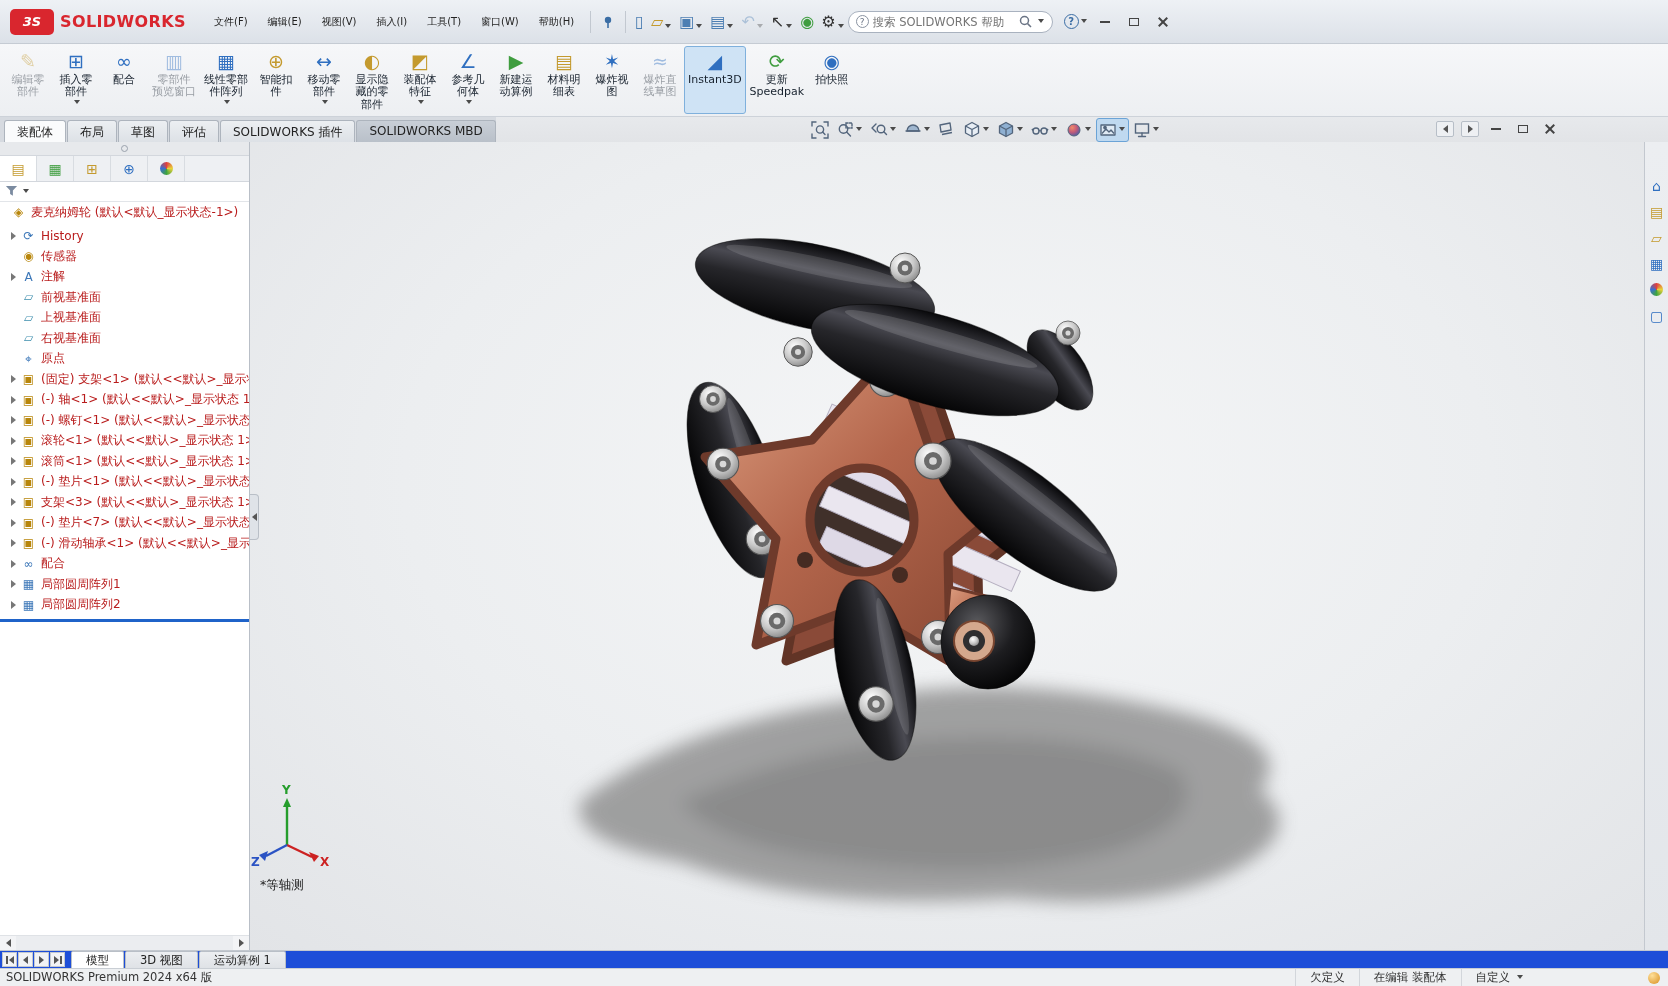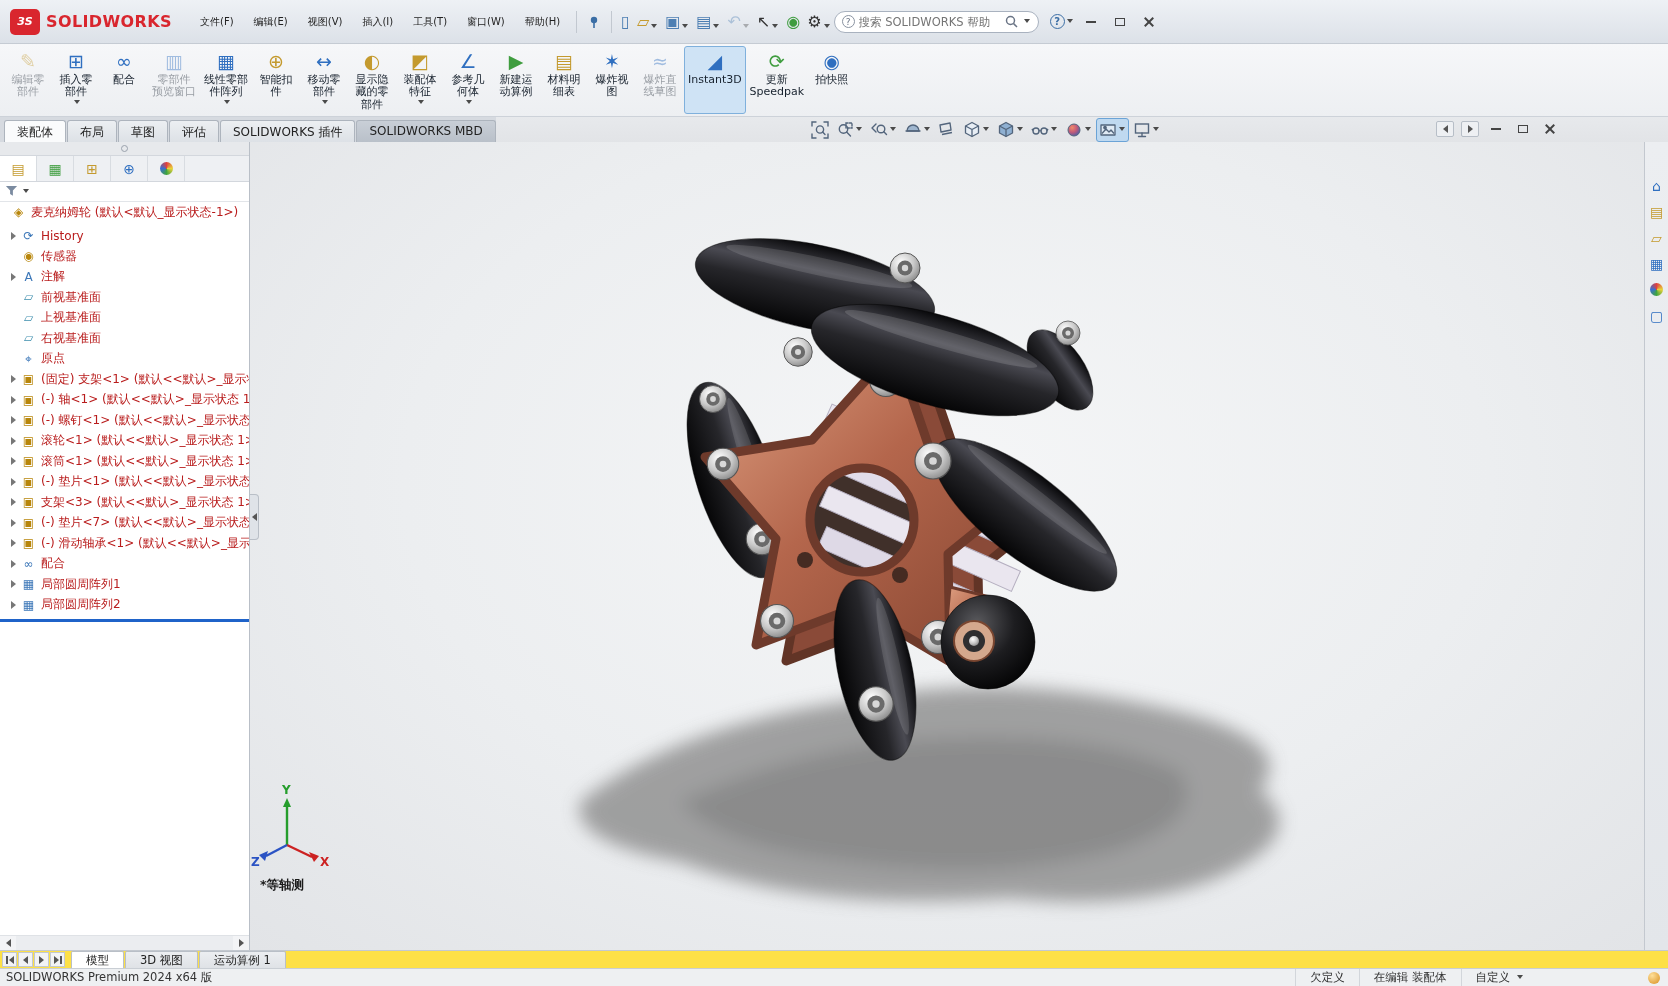--- a/index.html
+++ b/index.html
@@ -2,21 +2,21 @@
 <html><head>
 <meta charset="utf-8">
 <style>
   *{box-sizing:border-box;margin:0;padding:0}
   html,body{width:1668px;height:986px;overflow:hidden;font-family:"DejaVu Sans","Liberation Sans",sans-serif;font-size:12px;color:#222;background:#eef0f2}
   #app{width:1668px;height:986px;display:flex;flex-direction:column;position:relative}
 
   
   .titlebar{height:44px;background:linear-gradient(#eef1f5,#dce1e8);display:flex;align-items:center;padding:0 6px;border-bottom:1px solid #c5cbd3;flex:none}
   .logo{display:flex;align-items:center;gap:6px;margin:0 10px 0 4px}
-  .logo-badge{width:30px;height:26px;border-radius:5px;background:#d9262e;color:#fff;font-weight:bold;font-style:italic;display:flex;align-items:center;justify-content:center;font-size:11px}
+  .logo-badge{width:44px;height:26px;border-radius:5px;background:#d9262e;color:#fff;font-weight:bold;font-style:italic;display:flex;align-items:center;justify-content:center;font-size:13px}
   .logo-text{font-size:16px;font-weight:bold;color:#d9262e;letter-spacing:.4px}
   .menus{display:flex;margin-left:8px}
   .menu-item{padding:5px 10px;font-size:10px;color:#222;border-radius:3px}
   .vsep{width:1px;height:22px;background:#c2c8d0;margin:0 6px;flex:none}
   .pin-btn{padding:2px 4px;display:flex;align-items:center}
   .qat{display:flex;align-items:center;gap:1px}
   .qat-btn{display:flex;align-items:flex-end;padding:2px 3px;border-radius:3px}
   .qat-btn .gi{font-size:16px;line-height:16px;color:#4d7fb3}
   .qat-btn.disabled{opacity:.38}
   .gi.gold{color:#c49a2e}.gi.green{color:#3f9d3f}.gi.blue2{color:#2f6fc0}.gi.dark{color:#333}
@@ -78,27 +78,27 @@
   .tlabel{color:#b91c1c}
   .rollback{height:3px;background:#1f63c9;margin-top:4px}
   .panel-fill{flex:1}
   .panel-hscroll{height:15px;border-top:1px solid #dfe2e6;display:flex;align-items:center;background:#f3f4f6;flex:none}
   .hs-btn{width:16px;height:14px;display:flex;align-items:center;justify-content:center;flex:none}
   .hs-track{flex:1;height:100%;background:#ebedf0}
   .panel-handle{position:absolute;left:250px;top:352px;width:9px;height:46px;background:#dfe3e8;border:1px solid #b9bfc7;border-left:none;border-radius:0 4px 4px 0;display:flex;align-items:center;justify-content:center;z-index:5}
 
   .viewport{flex:1;position:relative;background:radial-gradient(ellipse at 50% 42%,#f5f6f7 0%,#eceef0 55%,#e2e4e7 100%);min-width:0}
   .viewport svg.model{position:absolute;inset:0}
-  .view-label{position:absolute;left:10px;bottom:56px;font-weight:bold;color:#1b1b1b;font-size:12.5px}
+  .view-label{position:absolute;left:10px;bottom:56px;font-weight:normal;color:#1b1b1b;font-size:12.5px}
 
   .taskpane{width:24px;background:linear-gradient(#eceef1,#e3e6ea);border-left:1px solid #c3c8cf;display:flex;flex-direction:column;align-items:center;padding-top:34px;gap:7px;flex:none}
   .tp-btn{width:20px;height:19px;display:flex;align-items:center;justify-content:center;font-size:14px;border-radius:3px}
 
   
-  .model-tabs{height:18px;background:#fde047;border-top:1px solid #c3c8cf;display:flex;align-items:flex-end;padding-left:2px;flex:none}
+  .model-tabs{height:18px;background:#1d4ed8;border-top:1px solid #c3c8cf;display:flex;align-items:flex-end;padding-left:2px;flex:none}
   .mt-scroll{display:flex;gap:1px;margin:0 6px 1px 0;align-items:center}
   .mt-btn{width:15px;height:15px;background:#f2f3f5;border:1px solid #c3c8cf;display:flex;align-items:center;justify-content:center;gap:1px}
   .mt-bar{width:2px;height:8px;background:#555}
   .mtab{height:17px;padding:1px 14px;font-size:11.5px;border:1px solid #b9bfc7;border-bottom:none;background:linear-gradient(#eceef1,#dfe2e6);margin-right:1px;border-radius:2px 2px 0 0;white-space:nowrap}
   .mtab.active{background:#fff}
   .statusbar{height:18px;background:#eef0f2;border-top:1px solid #c9ced4;display:flex;align-items:center;padding:0 6px;font-size:11.5px;color:#333;flex:none}
   .sb-spacer{flex:1}
   .sb-item{padding:0 14px;border-left:1px solid #d2d6db;height:100%;display:flex;align-items:center;gap:5px;white-space:nowrap}
   .sb-gap{width:110px}
   .sb-ball{width:12px;height:12px;border-radius:50%;background:radial-gradient(circle at 35% 30%,#ffe09a,#d88f1f);flex:none;margin-right:2px}

